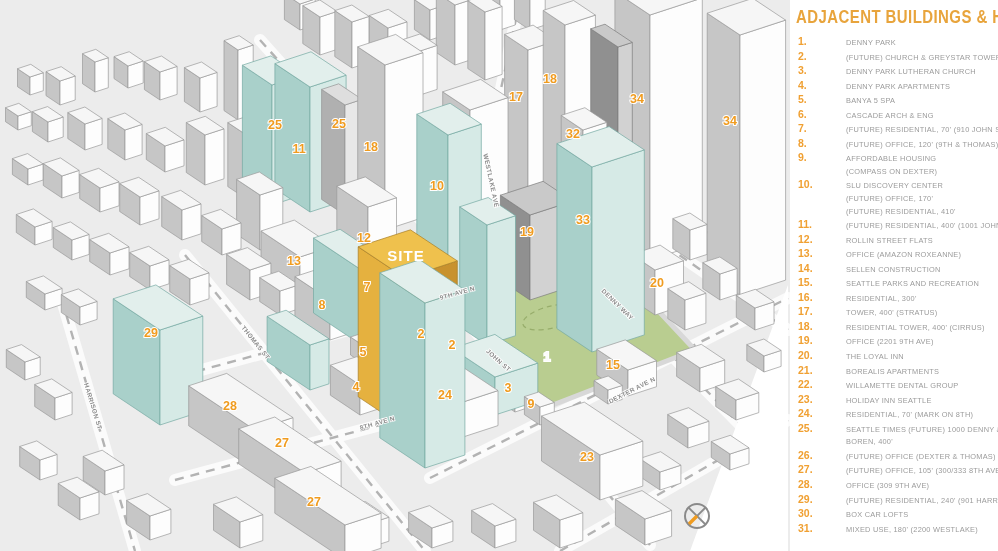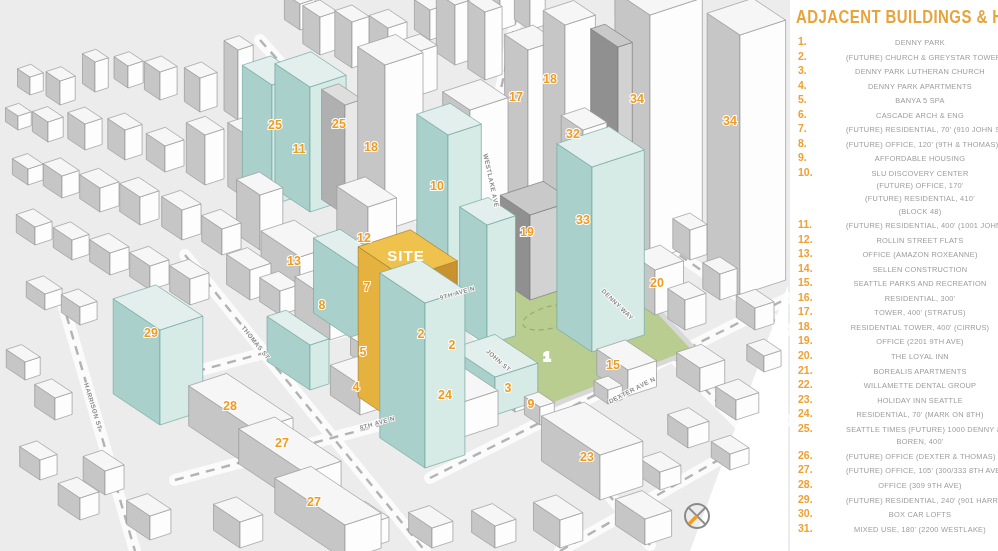--- a/index.html
+++ b/index.html
@@ -4,21 +4,21 @@
 <style>
   html,body{margin:0;padding:0;background:#ffffff;}
   #app{position:relative;width:998px;height:551px;background:#ffffff;overflow:hidden;
        font-family:"Liberation Sans",sans-serif;}
   #map-wrap{position:absolute;left:0;top:0;width:790px;height:551px;}
   #legend{position:absolute;left:790px;top:0;width:208px;height:551px;background:#ffffff;box-sizing:border-box;padding:6px 4px 0 6px;}
   #legend h1{margin:0 0 9px 0;font-size:17px;font-weight:bold;color:#e8a43c;
              letter-spacing:.5px;transform:scale(.88,1.12);transform-origin:left top;white-space:nowrap;}
   .lg-row{display:grid;grid-template-columns:50px 1fr;align-items:baseline;line-height:12.55px;}
   .lg-num{color:#f0a032;font-size:10.5px;font-weight:bold;padding-left:2px;}
-  .lg-txt{color:#9b9b9b;font-size:7.4px;letter-spacing:.25px;white-space:nowrap;text-align:center;}
+  .lg-txt{color:#9b9b9b;font-size:7.4px;letter-spacing:.25px;white-space:nowrap;}
   svg text{font-family:"Liberation Sans",sans-serif;}
 </style>
 </head>
 <body>
 
 <div id="app">
   <div id="map-wrap">
     <svg id="map" width="790" height="551" viewBox="0 0 790 551">
         <rect x="0" y="0" width="790" height="551" fill="#ececec"></rect>
         <line x1="62" y1="300" x2="135" y2="551" stroke="#fbfbfb" stroke-width="12" stroke-linecap="round"></line>
@@ -424,34 +424,34 @@
         </div>
         <div class="lg-row">
           <span class="lg-num">8.</span>
           <span class="lg-txt">(FUTURE) OFFICE, 120' (9TH &amp; THOMAS)</span>
         </div>
         <div class="lg-row">
           <span class="lg-num">9.</span>
           <span class="lg-txt">AFFORDABLE HOUSING</span>
         </div>
         <div class="lg-row">
+          <span class="lg-num"></span>
+          <span class="lg-txt">(COMPASS ON DEXTER)</span>
+        </div>
+        <div class="lg-row">
           <span class="lg-num">10.</span>
           <span class="lg-txt">SLU DISCOVERY CENTER</span>
         </div>
         <div class="lg-row">
           <span class="lg-num"></span>
           <span class="lg-txt">(FUTURE) OFFICE, 170'</span>
         </div>
         <div class="lg-row">
           <span class="lg-num"></span>
           <span class="lg-txt">(FUTURE) RESIDENTIAL, 410'</span>
-        </div>
-        <div class="lg-row">
-          <span class="lg-num"></span>
-          <span class="lg-txt">(BLOCK 48)</span>
         </div>
         <div class="lg-row">
           <span class="lg-num">11.</span>
           <span class="lg-txt">(FUTURE) RESIDENTIAL, 400' (1001 JOHN ST)</span>
         </div>
         <div class="lg-row">
           <span class="lg-num">12.</span>
           <span class="lg-txt">ROLLIN STREET FLATS</span>
         </div>
         <div class="lg-row">

